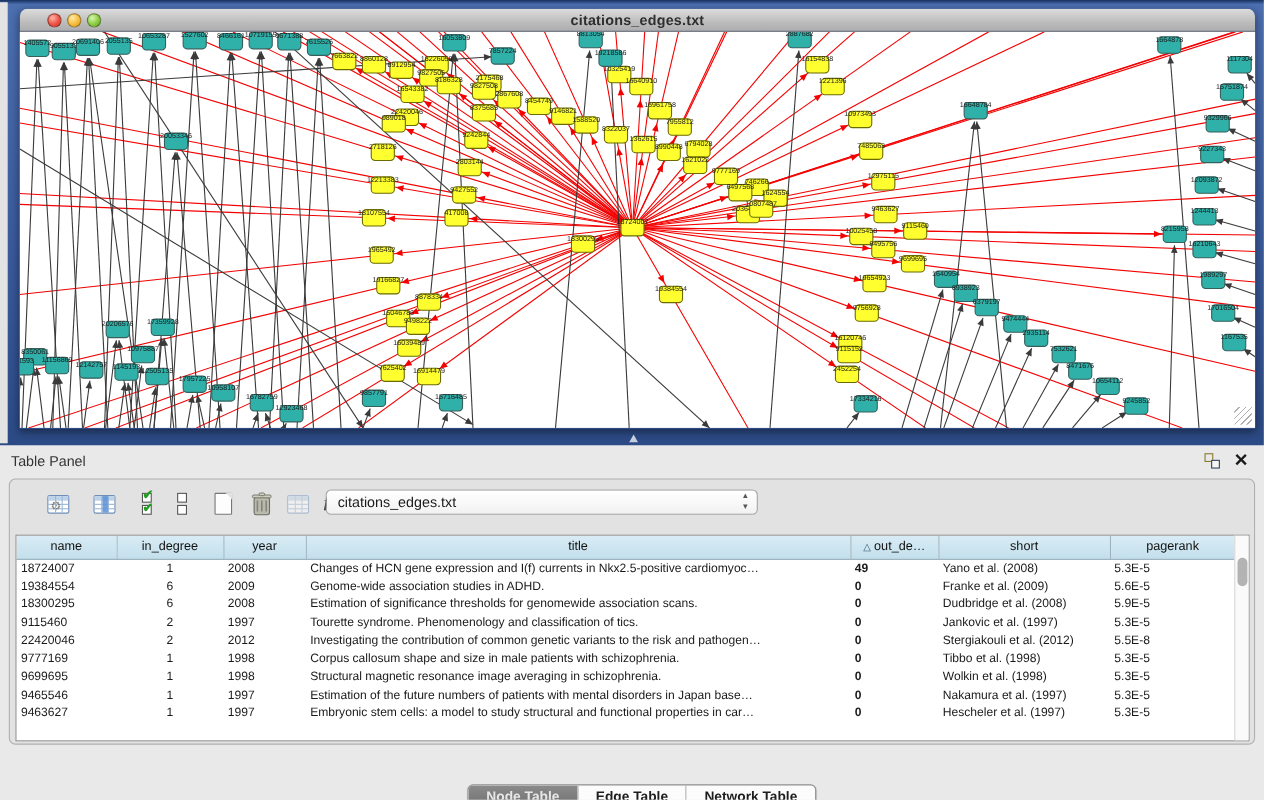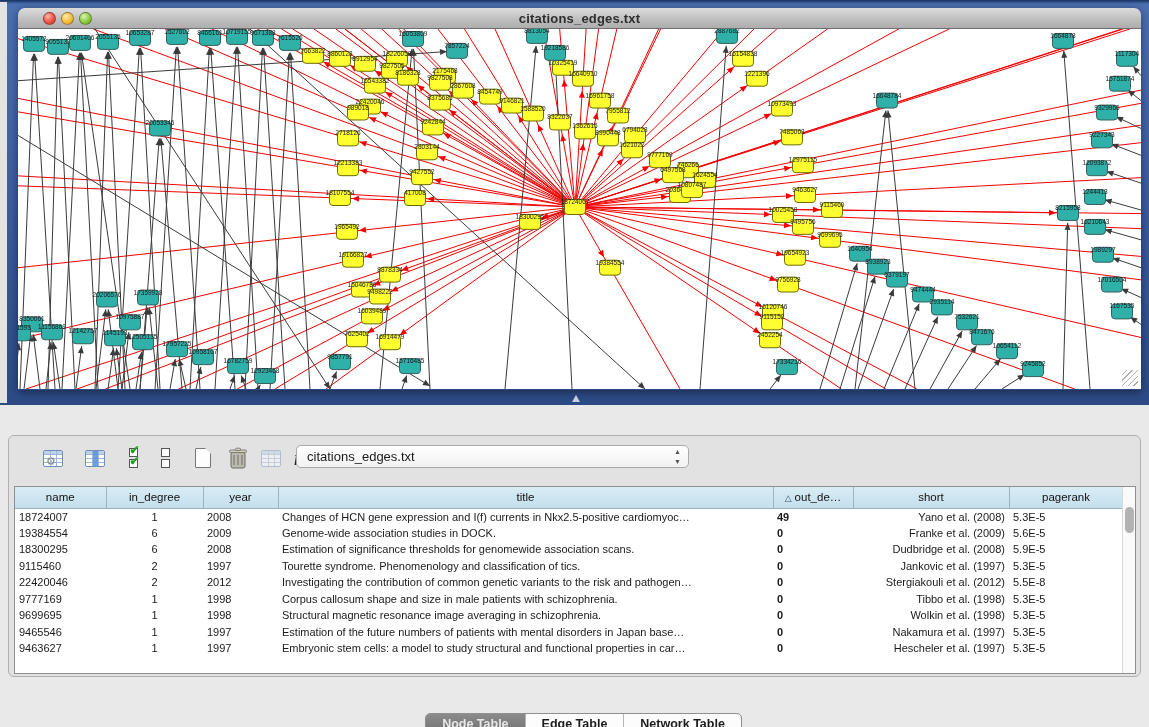--- a/index.html
+++ b/index.html
@@ -77,21 +77,21 @@
   table.data th { height:21px; background:linear-gradient(180deg,#d8ecf5,#c3dfec);
     border:1px solid #9db4c0; border-top:none; font-weight:normal; font-size:11.5px; color:#111;
     overflow:hidden; white-space:nowrap; }
   table.data th:first-child { border-left:none; }
   table.data td { height:16.5px; padding:0 4px 0 4px; white-space:nowrap; overflow:hidden; }
   td.c-name { padding-left:4px; }
   td.c-in_degree { text-align:center; }
   td.c-year { padding-left:5px; }
   td.c-title { padding-left:6px; }
   td.c-out { padding-left:4px;font-weight:bold; }
-  td.c-short { text-align:right; }
+  td.c-short { text-align:left; }
   td.c-pagerank { padding-left:6px; }
   .sort-tri { color:#33506b; font-size:9px; margin-right:3px; }
   .vscroll { position:absolute; right:0; top:0; width:13px; height:186px; background:#fafafa;
     border-left:1px solid #d8d8d8; }
   .vscroll .thumb { position:absolute; left:2px; top:20px; width:9px; height:26px;
     background:#b3b3b3; border-radius:5px; }
 
   
   .tabbar { position:absolute; left:0; top:277px; width:1149px; height:22px; text-align:center; }
   .seg-group { display:inline-flex; border:1px solid #8f8f8f; border-radius:5px; overflow:hidden;
@@ -884,20 +884,28 @@
               </g>
             </g>
           </svg>
         <div class="resize-grip"></div>
       </div>
     </div>
     <div class="splitter-cursor"></div>
   </div>
 
   <div class="table-panel">
+    <div class="panel-header">
+      <span class="panel-title">Table Panel</span>
+      <span class="float-icon">
+          <span class="back"></span>
+          <span class="front"></span>
+        </span>
+      <span class="close-x">✕</span>
+    </div>
 
     <div class="panel-body">
       <div class="toolbar">
         <span class="tbtn" style="left:30px">
           <span class="icon-grid">
               <span class="hdr"></span>
               <span class="gear-badge">⚙</span>
             </span>
         </span>
         <span class="tbtn" style="left:72px">
@@ -976,21 +984,21 @@
                 <td class="c-year">2008</td>
                 <td class="c-title">Changes of HCN gene expression and I(f) currents in Nkx2.5-positive cardiomyoc…</td>
                 <td class="c-out">49</td>
                 <td class="c-short">Yano et al. (2008)</td>
                 <td class="c-pagerank">5.3E-5</td>
               </tr>
               <tr>
                 <td class="c-name">19384554</td>
                 <td class="c-in_degree">6</td>
                 <td class="c-year">2009</td>
-                <td class="c-title">Genome-wide association studies in DOCK.</td>
+                <td class="c-title">Genome-wide association studies in ADHD.</td>
                 <td class="c-out">0</td>
                 <td class="c-short">Franke et al. (2009)</td>
                 <td class="c-pagerank">5.6E-5</td>
               </tr>
               <tr>
                 <td class="c-name">18300295</td>
                 <td class="c-in_degree">6</td>
                 <td class="c-year">2008</td>
                 <td class="c-title">Estimation of significance thresholds for genomewide association scans.</td>
                 <td class="c-out">0</td>

